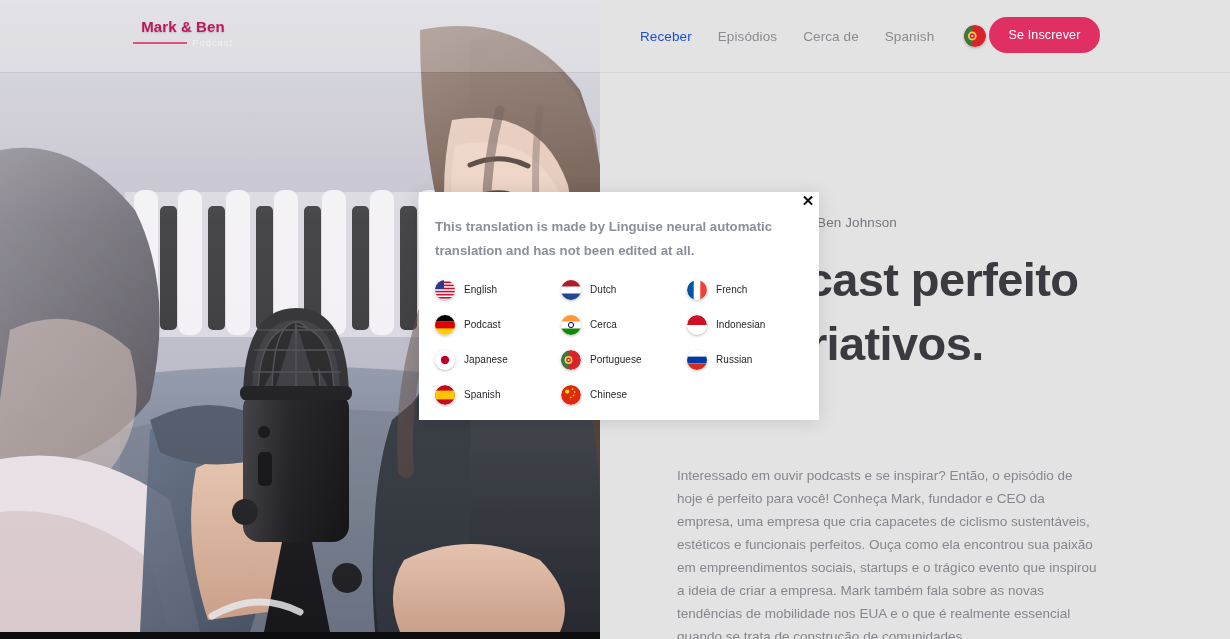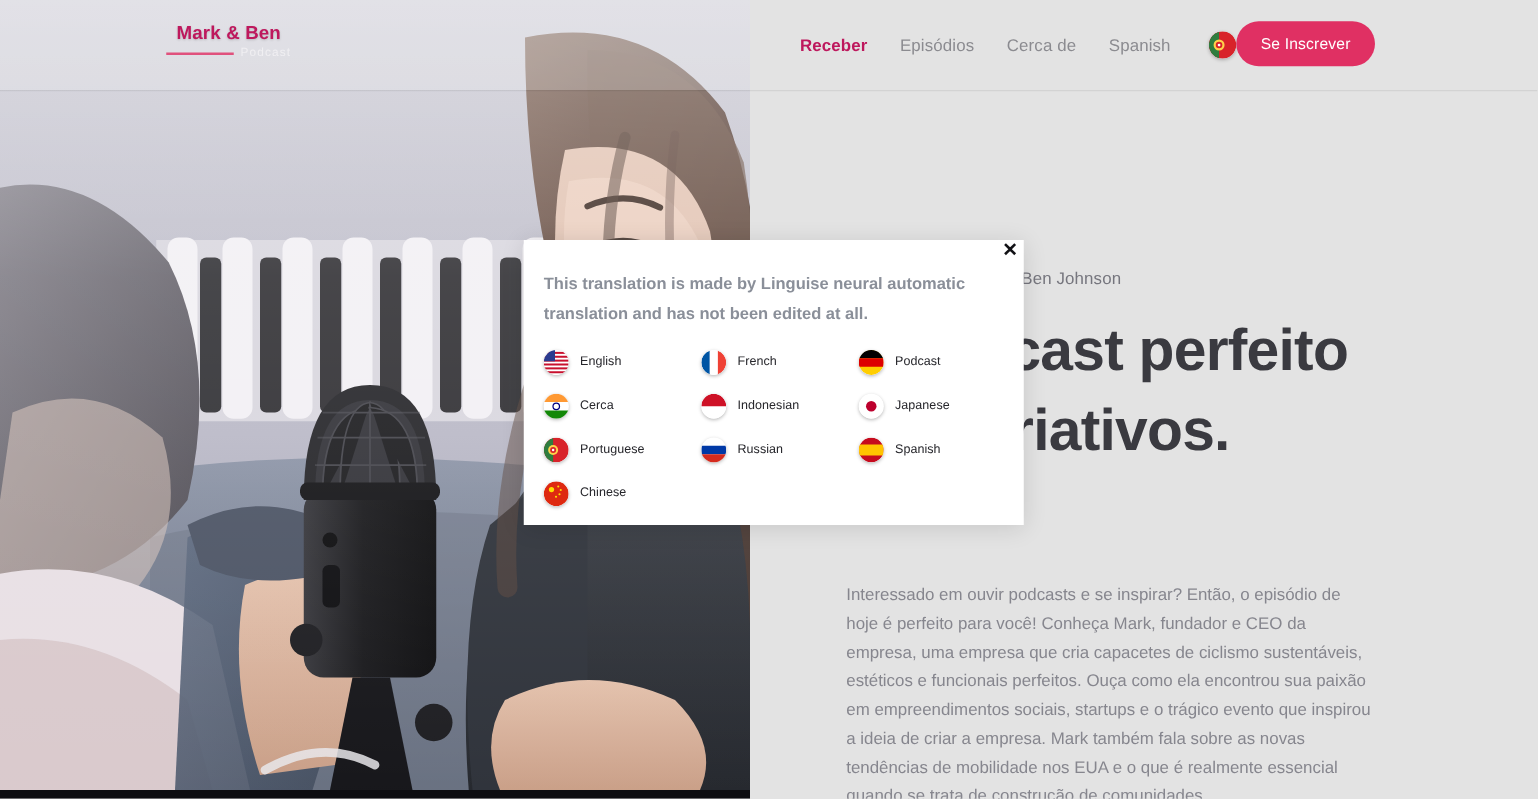--- a/index.html
+++ b/index.html
@@ -43,21 +43,21 @@
   }
 
   .nav {
     position:absolute; left:640px; top:0; height:72px;
     display:flex; align-items:center; gap:26px; z-index:32;
   }
   .nav a {
     font-size:13.5px; color:#8b8b90; text-decoration:none;
     font-weight:normal; letter-spacing:0.1px; white-space:nowrap;
   }
-  .nav a.active { color:#be185d; font-weight:bold; }
+  .nav a.active { color:#1d4ed8; font-weight:normal; }
 
   .lang-flag-btn {
     width:22px; height:22px; border-radius:50%;
     margin-left:4px; overflow:hidden; position:relative;
     box-shadow:0 1px 3px rgba(0,0,0,0.25);
     flex:0 0 auto; cursor:pointer;
   }
 
   .subscribe-btn {
     position:absolute; left:989px; top:17px;
@@ -324,20 +324,30 @@
               </g>
       <rect x="0" y="0" width="9" height="9" fill="#2a3b8f"></rect>
             </svg>
           </span>
           <span class="lang-label">English</span>
         </div>
         <div class="lang-item">
           <span class="lang-flag">
             <svg viewBox="0 0 20 20" xmlns="http://www.w3.org/2000/svg">
               <circle cx="10" cy="10" r="10" fill="#fff"></circle>
+      <path d="M0 6.6 A10 10 0 0 1 20 6.6 Z" fill="#ae1c28"></path>
+      <path d="M0 13.4 A10 10 0 0 0 20 13.4 Z" fill="#21468b"></path>
+            </svg>
+          </span>
+          <span class="lang-label">Dutch</span>
+        </div>
+        <div class="lang-item">
+          <span class="lang-flag">
+            <svg viewBox="0 0 20 20" xmlns="http://www.w3.org/2000/svg">
+              <circle cx="10" cy="10" r="10" fill="#fff"></circle>
       <path d="M0 10 A10 10 0 0 1 6.7 0.6 L6.7 19.4 A10 10 0 0 1 0 10 Z" fill="#0055a4"></path>
       <path d="M20 10 A10 10 0 0 0 13.3 0.6 L13.3 19.4 A10 10 0 0 0 20 10 Z" fill="#ef4135"></path>
             </svg>
           </span>
           <span class="lang-label">French</span>
         </div>
         <div class="lang-item">
           <span class="lang-flag">
             <svg viewBox="0 0 20 20" xmlns="http://www.w3.org/2000/svg">
               <circle cx="10" cy="10" r="10" fill="#ffce00"></circle>

